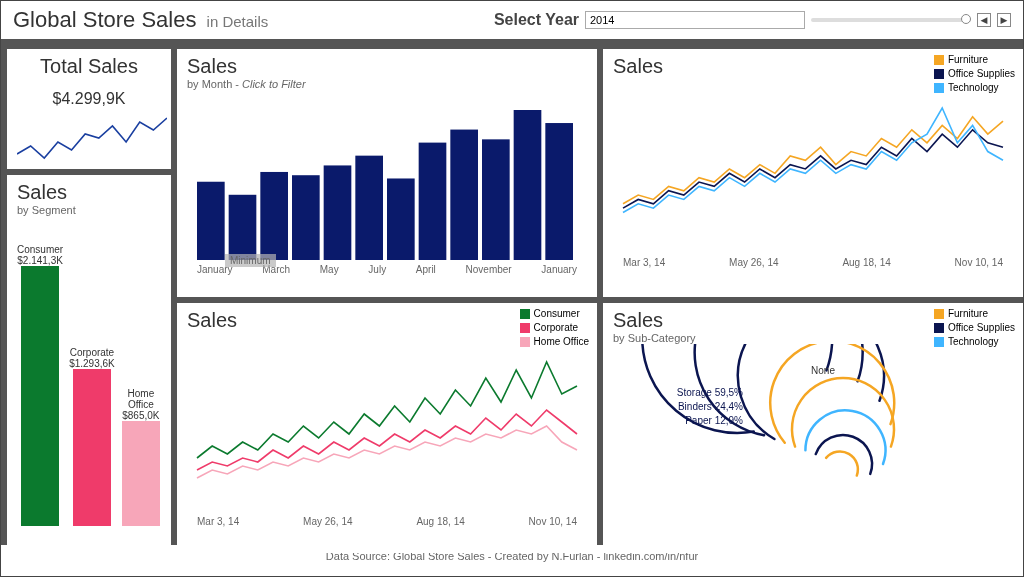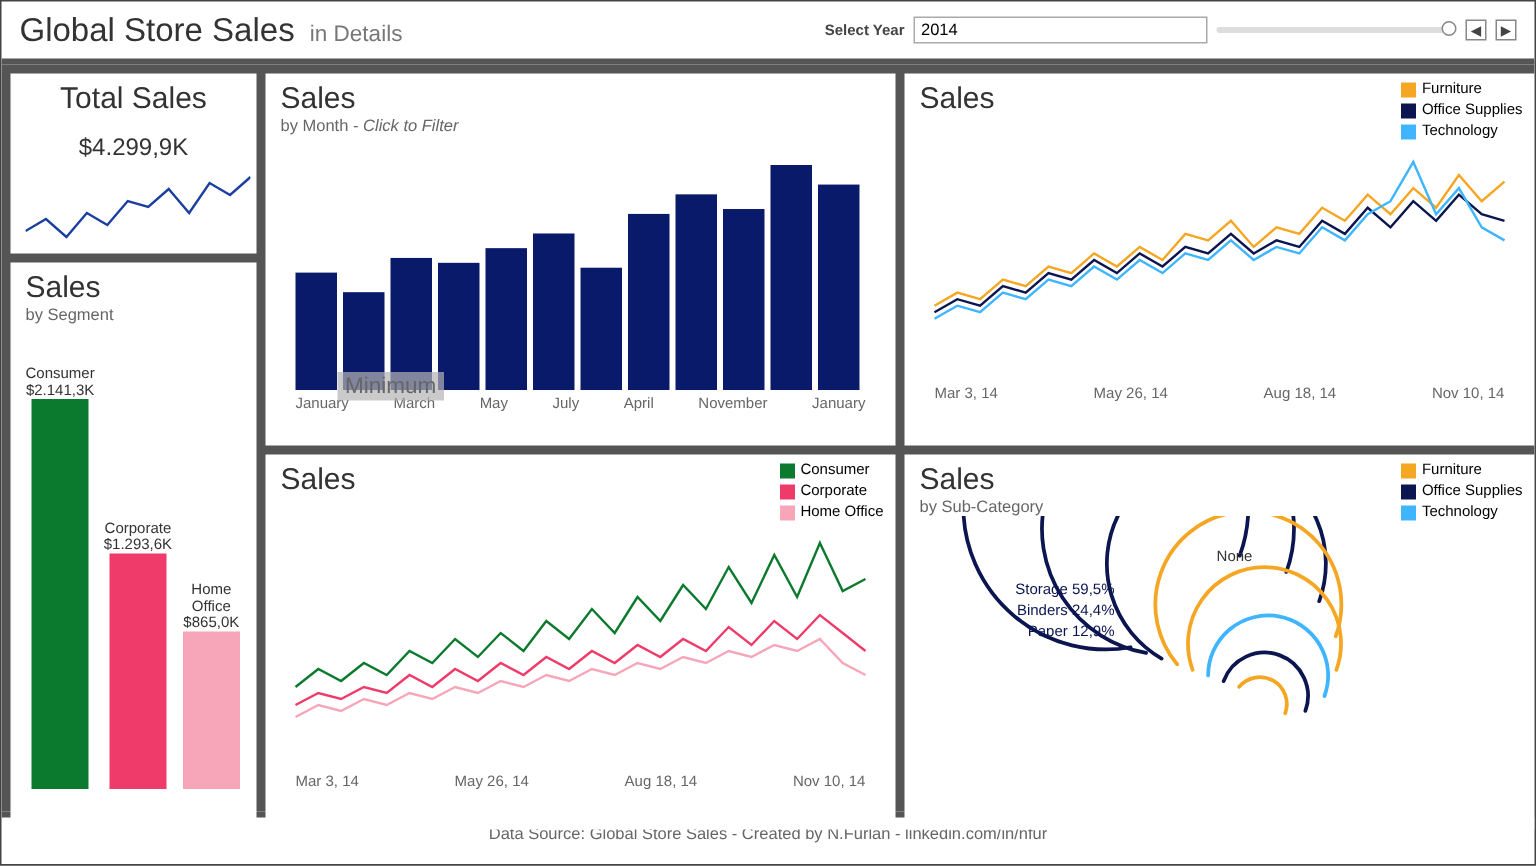--- a/index.html
+++ b/index.html
@@ -13,23 +13,23 @@
   }
   .header {
     display: flex;
     align-items: center;
     padding: 6px 12px;
     border-bottom: 4px solid #555;
   }
   .header h1 { font-size: 22px; font-weight: 400; color: #333; }
   .header .sub { font-size: 15px; color: #777; margin-left: 4px; }
   .year-sel { margin-left: auto; display: flex; align-items: center; gap: 6px; }
-  .year-sel label { font-size: 10px; font-weight: 600; color: #444; }
+  .year-sel label { font-size: 16px; font-weight: 600; color: #444; }
   .year-sel input {
-    font-size: 11px; padding: 2px 4px; width: 196px;
+    font-size: 11px; padding: 2px 4px; width: 220px;
     border: 1px solid #aaa; background: #fff;
   }
   .slider-track {
     width: 160px; height: 4px; background: #ddd; border-radius: 2px; position: relative;
   }
   .slider-knob {
     position: absolute; right: 0; top: -4px; width: 10px; height: 10px;
     border: 1px solid #888; border-radius: 50%; background: #fff;
   }
   .nav-btn {
@@ -66,21 +66,21 @@
   .lg { width: 10px; height: 10px; display: inline-block; }
 
   .seg-bars { display: flex; align-items: flex-end; height: 300px; gap: 6px; margin-top: 10px; }
   .seg-col { display: flex; flex-direction: column; align-items: center; justify-content: flex-end; height: 100%; flex:1; }
   .seg-lbl { font-size: 10px; color: #333; text-align: center; }
   .seg-bar { width: 38px; }
 
   .axis-x { display: flex; justify-content: space-between; font-size: 10px; color: #666; padding: 4px 10px 0; }
   .min-badge {
     position: absolute; left: 48px; bottom: 30px;
-    background: rgba(180,180,180,.7); color: #666; font-size: 15px; padding: 1px 5px;
+    background: rgba(180,180,180,.7); color: #666; font-size: 10px; padding: 1px 5px;
   }
 
   .footer {
     text-align: center; font-size: 11px; color: #666; padding: 5px 16px;
     border-top: 4px solid #555;
   }
 
   svg { display: block; }
 </style>
 </head>

